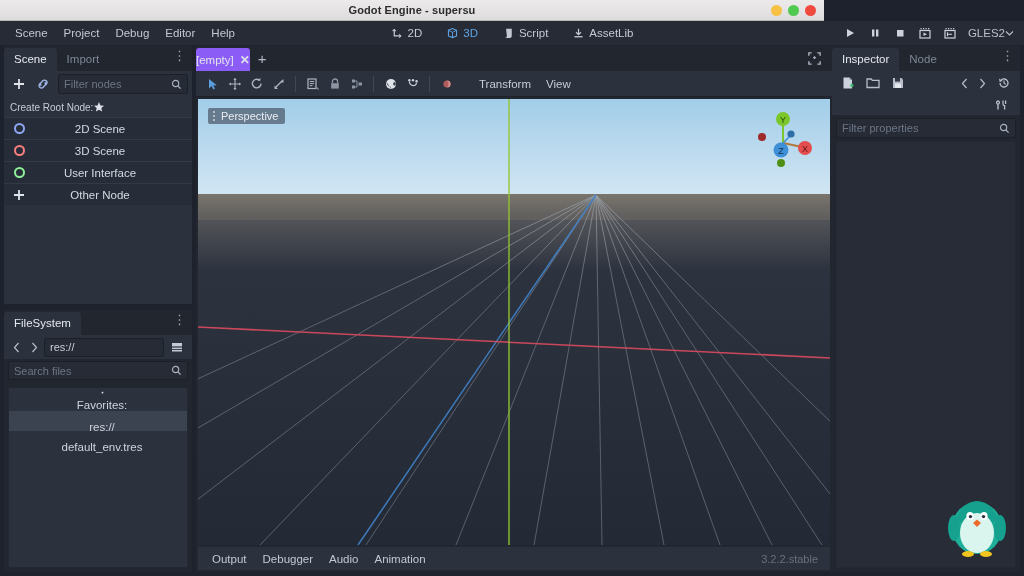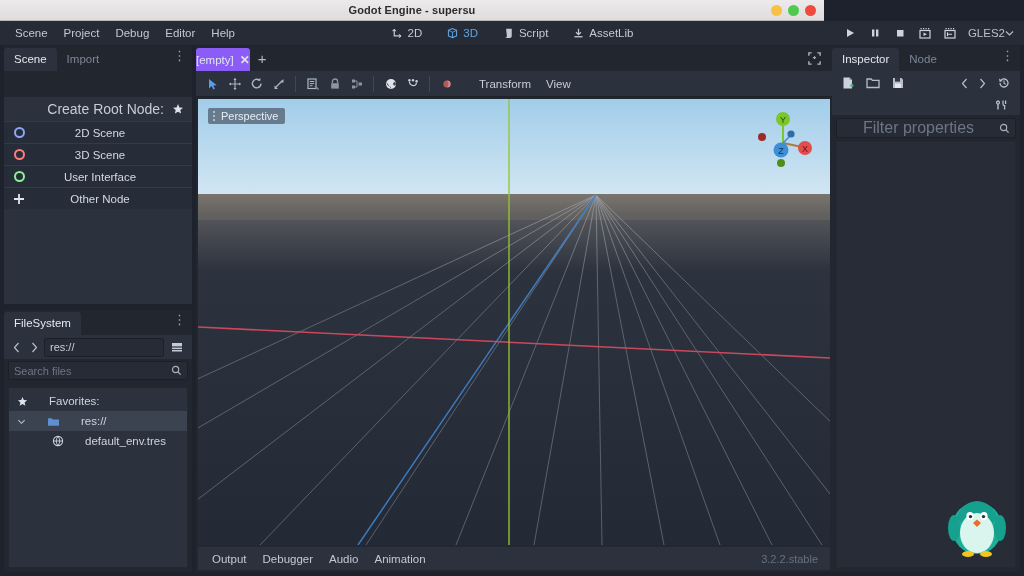--- a/index.html
+++ b/index.html
@@ -69,22 +69,22 @@
   #scene-dock { left: 4px; top: 46px; width: 188px; height: 258px; }
   .scene-toolbar { display: flex; align-items: center; gap: 2px; height: 26px; padding: 0 4px; background:#2b313d; }
   .icon-btn { width: 22px; height: 20px; display:flex; align-items:center; justify-content:center; border-radius:2px; }
   .field {
     flex: 1; height: 20px; background: #262b36; border: 1px solid #1b1f28; border-radius: 2px;
     display: flex; align-items: center; padding: 0 5px; gap: 4px; margin-left: 2px;
   }
   .field .ph { font-size: 11px; color: #6d7685; flex: 1; }
   .list-body { background: #2b313d; position:absolute; left:0; right:0; top:51px; bottom:0; }
   .crn-head {
-    display:flex; align-items:center; justify-content: flex-end;
-    font-size: 14px; color: #c7ccd6; padding: 4px 8px 4px 6px; gap: 8px;
+    display:flex; align-items:center; justify-content: flex-start;
+    font-size: 10px; color: #c7ccd6; padding: 4px 8px 4px 6px;
   }
   .node-row {
     display: flex; align-items: center; height: 22px; border-top: 1px solid #333945;
     background: #272d38; position: relative;
   }
   .node-row .ni { width: 30px; display:flex; align-items:center; justify-content:center; }
   .node-row .nl { flex:1; text-align: center; font-size: 11.5px; color: #d4d9e2; padding-right: 26px; }
   .ring { width: 11px; height: 11px; border-radius: 50%; border: 2px solid #888; }
 
   
@@ -93,21 +93,21 @@
   .fs-path .pathbox {
     flex:1; height:19px; background:#262b36; border:1px solid #1b1f28; border-radius:2px;
     display:flex; align-items:center; padding: 0 5px; font-size: 11px; color:#c9ced8;
   }
   .fs-search {
     margin: 2px 4px 3px 4px; height: 19px; background:#262b36; border:1px solid #1b1f28; border-radius:2px;
     display:flex; align-items:center; padding: 0 5px; gap:4px;
   }
   .fs-search .ph { flex:1; font-size: 11px; color:#6d7685; }
   .fs-tree { position:absolute; left:4px; right:4px; top:77px; bottom:4px; background:#2b313d; border:1px solid #232833; border-radius:2px; padding-top:3px;}
-  .fs-row { display:flex; align-items:center; height:20px; font-size:11.5px; color:#cfd4dd; padding-left:8px; gap:21px;}
+  .fs-row { display:flex; align-items:center; height:20px; font-size:11.5px; color:#cfd4dd; padding-left:8px; gap:5px;flex-direction:column;}
   .fs-row.sel { background:#3b4250; }
   .fs-indent { width: 14px; display:inline-block; }
 
   
   #viewport-panel { left: 196px; top: 46px; width: 636px; height: 526px; background:#21262f; }
   .scene-tabs { height: 25px; display:flex; align-items:flex-end; background:#21262f; position:relative;}
   .scene-tab {
     height: 23px; display:flex; align-items:center; gap:6px; padding: 0 0;
     font-size: 11.5px; color:#e2e6ec; background:#8b5cf6; border-top-left-radius:3px; border-top-right-radius:3px;
   }
@@ -140,21 +140,21 @@
   .version { margin-left:auto; font-size: 11px; color:#69717f; padding-right: 6px;}
 
   
   #inspector-dock { left: 832px; top: 46px; width: 188px; height: 526px; }
   .insp-tools { display:flex; align-items:center; height: 24px; padding: 0 5px; gap:3px; background:#2b313d;}
   .insp-tools2 { display:flex; align-items:center; justify-content:flex-end; height: 20px; padding: 0 8px; background:#2b313d;}
   .insp-filter {
     margin: 3px 4px 0 4px; height: 20px; background:#262b36; border:1px solid #1b1f28; border-radius:2px;
     display:flex; align-items:center; padding: 0 5px; gap:4px;
   }
-  .insp-filter .ph { flex:1; font-size: 16px; color:#6d7685;text-align:center; }
+  .insp-filter .ph { flex:1; font-size: 11px; color:#6d7685; }
   .insp-body { position:absolute; left:4px; right:4px; top:95px; bottom:4px; background:#272c36; border:1px solid #232833;}
 
   .mascot { position:absolute; right: 16px; bottom: 18px; width:62px; height:66px; }
 </style>
 </head>
 <body>
 
 <div id="app">
 
   <div class="titlebar">
@@ -242,20 +242,40 @@
           <path d="M1 1.5 L4.5 5 L8 1.5" stroke="#b9c0cc" stroke-width="1.1" fill="none"></path>
         </svg>
     </div>
   </div>
 
   <div class="panel" id="scene-dock">
     <div class="dock-tabs">
       <div class="dock-tab active">Scene</div>
       <div class="dock-tab">Import</div>
       <div class="dock-menu">⋮</div>
+    </div>
+    <div class="scene-toolbar">
+      <div class="icon-btn">
+        <svg width="14" height="14" viewBox="0 0 14 14">
+            <path d="M7 2 V12 M2 7 H12" stroke="#dfe3ea" stroke-width="1.8"></path>
+          </svg>
+      </div>
+      <div class="icon-btn">
+        <svg width="14" height="14" viewBox="0 0 14 14">
+          <path d="M5.2 8.8 a2.4 2.4 0 0 1 0-3.4 l1.6-1.6 a2.4 2.4 0 0 1 3.4 3.4 l-.8 .8" stroke="#9fb6e8" stroke-width="1.4" fill="none"></path>
+          <path d="M8.8 5.2 a2.4 2.4 0 0 1 0 3.4 l-1.6 1.6 a2.4 2.4 0 0 1 -3.4 -3.4 l.8-.8" stroke="#9fb6e8" stroke-width="1.4" fill="none"></path>
+        </svg>
+      </div>
+      <div class="field">
+        <span class="ph">Filter nodes</span>
+        <svg width="11" height="11" viewBox="0 0 12 12">
+            <circle cx="5" cy="5" r="3.4" stroke="#a8b0bd" stroke-width="1.3" fill="none"></circle>
+            <path d="M7.6 7.6 L10.5 10.5" stroke="#a8b0bd" stroke-width="1.4"></path>
+          </svg>
+      </div>
     </div>
     <div class="list-body">
       <div class="crn-head">
         <span>Create Root Node:</span>
         <svg width="12" height="12" viewBox="0 0 12 12">
             <path d="M6 1 L7.4 4.4 L11 4.7 L8.3 7.1 L9.1 10.6 L6 8.7 L2.9 10.6 L3.7 7.1 L1 4.7 L4.6 4.4 Z" fill="#dfe3ea"></path>
           </svg>
       </div>
       <div class="node-row">
         <div class="ni">

